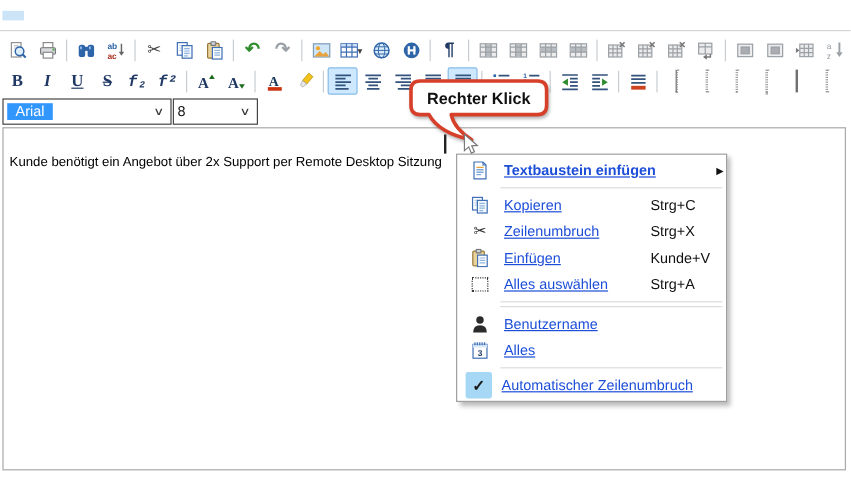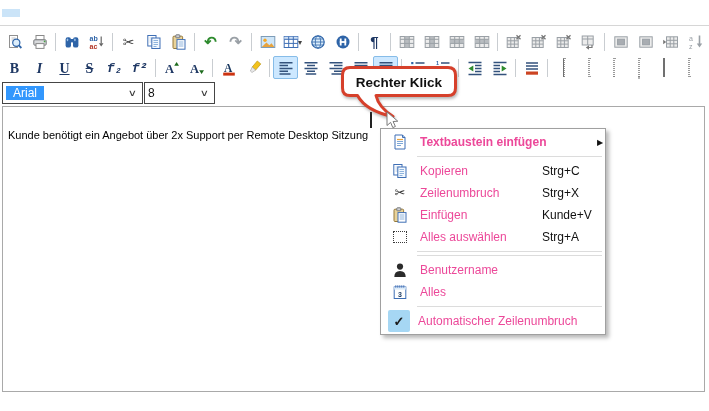--- a/index.html
+++ b/index.html
@@ -58,21 +58,21 @@
   #cursor{position:absolute;left:386px;top:111px;z-index:7;}
 
   
   #ctx{position:absolute;left:380px;top:128px;width:226px;background:#fff;border:1px solid #a0a0a0;
     box-shadow:3px 3px 4px rgba(0,0,0,.28);padding:2px 0;font-size:12px;z-index:5;box-sizing:border-box;}
   .mi{display:flex;align-items:center;height:22px;padding:0 2px;}
   .mic{width:24px;min-width:24px;height:20px;display:flex;align-items:center;justify-content:center;margin-left:5px;}
   .mic .glyph{font-size:13px;color:#333;}
   .mic.checked{background:#a6d7f4;border-radius:2px;width:22px;min-width:22px;height:22px;
     font-size:13px;font-weight:bold;color:#1a1a1a;}
-  .mlb{width:122px;flex:none;padding-left:8px;color:#ec4899;white-space:nowrap;overflow:visible;}
+  .mlb{width:122px;flex:none;padding-left:8px;color:#1d4ed8;white-space:nowrap;overflow:visible;text-decoration:underline;}
   .mi.bold .mlb{font-weight:bold;}
   .msc{width:52px;flex:none;color:#111;white-space:nowrap;}
   .mar{width:12px;flex:none;font-size:8px;color:#111;text-align:center;}
   .msep{display:block;height:1px;background:#dcdcdc;margin:3px 3px 3px 36px;}
 </style>
 </head>
 <body>
 
 <svg width="0" height="0" style="position:absolute" aria-hidden="true">
 <defs>

